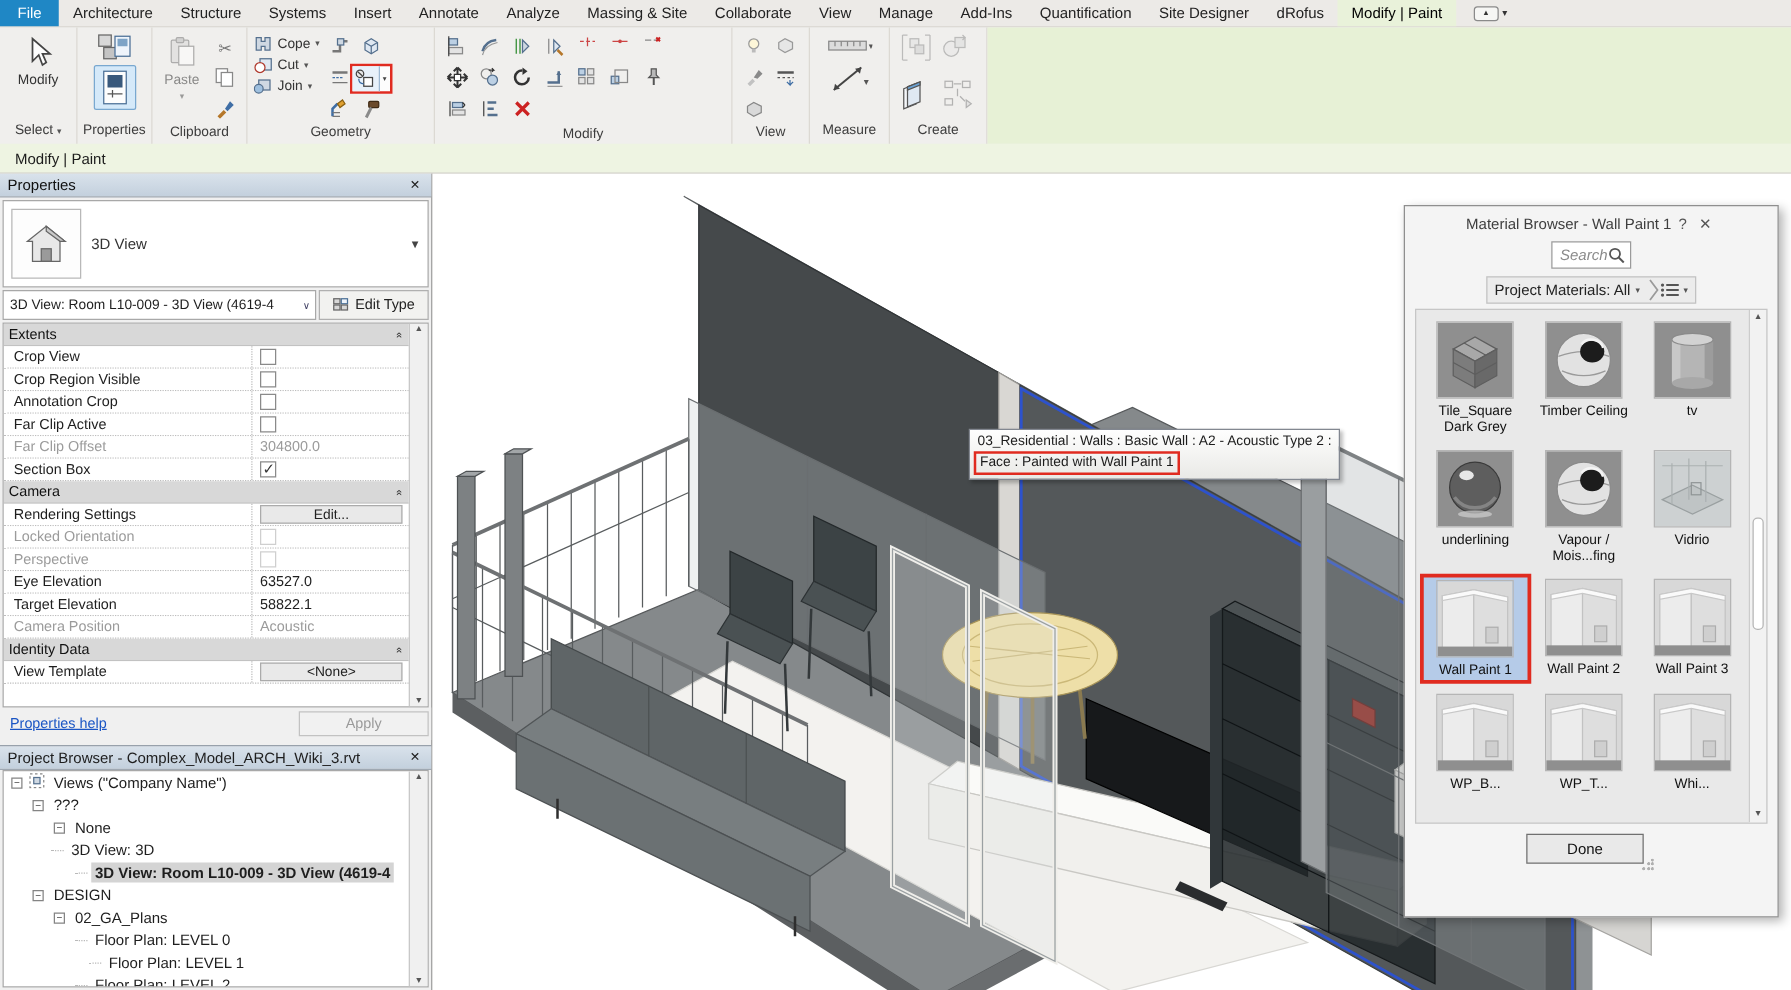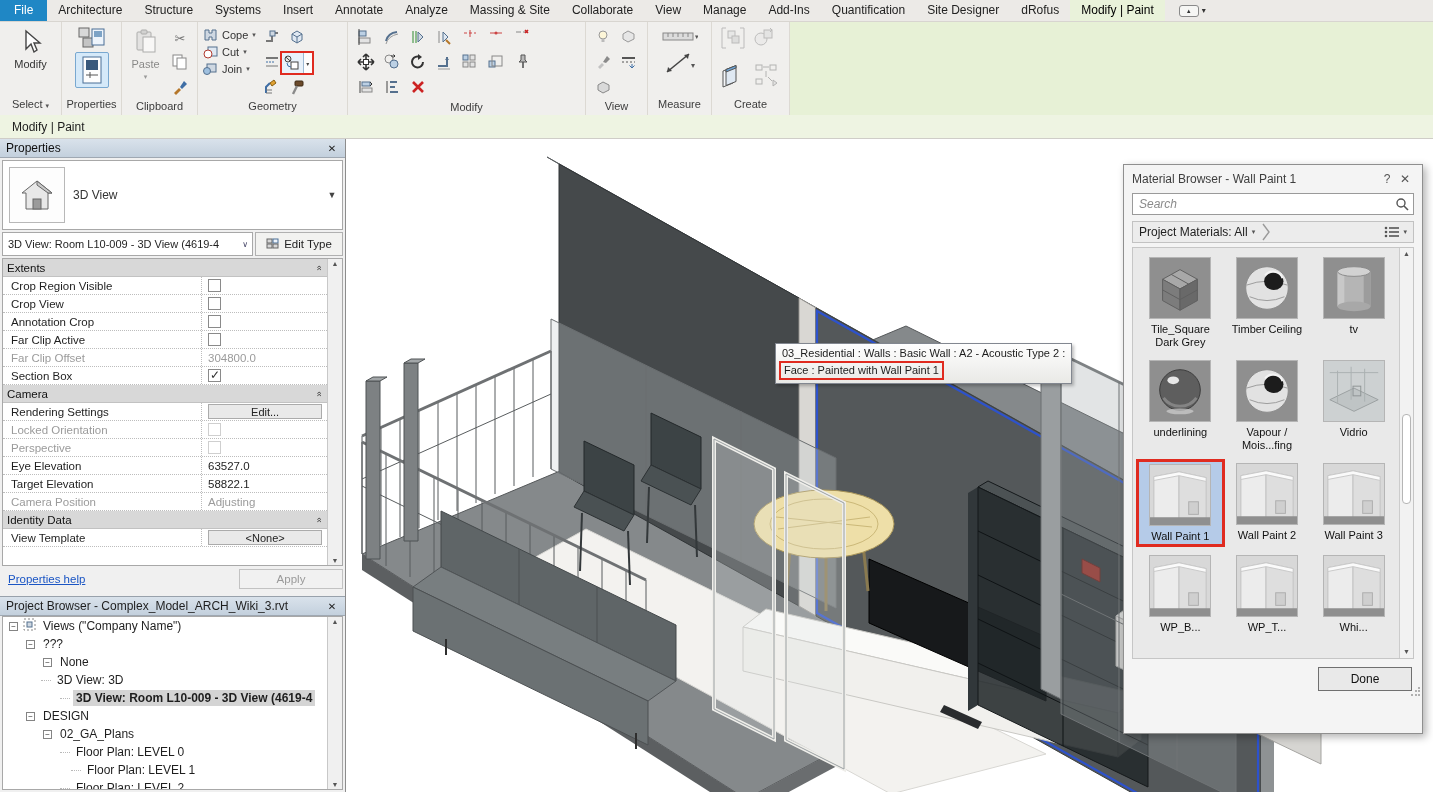--- a/index.html
+++ b/index.html
@@ -86,21 +86,21 @@
   .trow.selected .tl { background:#d4d4d4; font-weight:bold; }
 
   
   .canvas { position:relative; flex:1; background:#fff; overflow:hidden; }
   .scene { position:absolute; left:0; top:0; }
 
   .tooltip { position:absolute; left:429px; top:163px; background:linear-gradient(#fefefe,#e9e9e6); border:1px solid #828790; box-shadow:2px 2px 3px rgba(0,0,0,.25); padding:2px 6px 3px; font-size:11px; color:#1c1c1c; line-height:15px; white-space:nowrap;margin-top:41px; }
   .tt2 { border:2px solid #e02b20; padding:0 3px; display:inline-block; margin-left:-3px; }
 
   
-  .dlg { position:absolute; left:777px; top:25px; width:300px; height:570px; background:#f4f4f4; border:1px solid #8f8f8f; box-shadow:3px 3px 8px rgba(0,0,0,.3); display:flex; flex-direction:column; }
+  .dlg { position:absolute; left:777px; top:25px; width:300px; height:570px; background:#f4f4f4; border:1px solid #8f8f8f; box-shadow:3px 3px 8px rgba(0,0,0,.3); display:flex; flex-direction:column;align-items:center; }
   .dlg-title { height:28px; display:flex; align-items:center; padding:0 8px; font-size:12px; color:#3e3e3e; }
   .dlg-title .t { flex:1; }
   .dlg-title .q, .dlg-title .x { width:18px; text-align:center; color:#555; font-size:12px; }
   .searchrow { margin:0 8px; height:22px; background:#fff; border:1px solid #9a9a9a; display:flex; align-items:center; padding:0 4px 0 6px; }
   .searchrow .ph { flex:1; font-style:italic; color:#8a8a8a; font-size:12px; }
   .filterrow { margin:6px 8px 0; height:22px; background:#ececec; border:1px solid #c2c2c2; display:flex; align-items:center; font-size:12px; color:#222; padding:0 6px; }
   .filterrow .bc { display:flex; align-items:center; gap:4px; }
   .filterrow .chevline { margin-left:2px; }
   .filterrow .viewbtn { margin-left:auto; display:flex; align-items:center; gap:3px; }
   .matgrid-wrap { position:relative; margin:4px 8px 0; background:#e9e9e9; border:1px solid #c6c6c6; height:412px; overflow:hidden; }
@@ -495,27 +495,27 @@
         </div>
       </div>
 
       <div class="proprows">
         <div class="rows-inner" id="prop-rows">
             <div class="phead">
               <span>Extents</span>
               <span class="chev">»</span>
             </div>
             <div class="prow">
-              <span class="pl">Crop Region Visible</span>
+              <span class="pl">Crop View</span>
               <span class="pv">
                 <span class="cb"></span>
               </span>
             </div>
             <div class="prow">
-              <span class="pl">Crop View</span>
+              <span class="pl">Crop Region Visible</span>
               <span class="pv">
                 <span class="cb"></span>
               </span>
             </div>
             <div class="prow">
               <span class="pl">Annotation Crop</span>
               <span class="pv">
                 <span class="cb"></span>
               </span>
             </div>
@@ -560,21 +560,21 @@
             <div class="prow">
               <span class="pl">Eye Elevation</span>
               <span class="pv">63527.0</span>
             </div>
             <div class="prow">
               <span class="pl">Target Elevation</span>
               <span class="pv">58822.1</span>
             </div>
             <div class="prow disabled">
               <span class="pl">Camera Position</span>
-              <span class="pv">Adjusting</span>
+              <span class="pv">Acoustic</span>
             </div>
             <div class="phead">
               <span>Identity Data</span>
               <span class="chev">»</span>
             </div>
             <div class="prow">
               <span class="pl">View Template</span>
               <span class="pv">
                 <span class="vbtn">&lt;None&gt;</span>
               </span>

